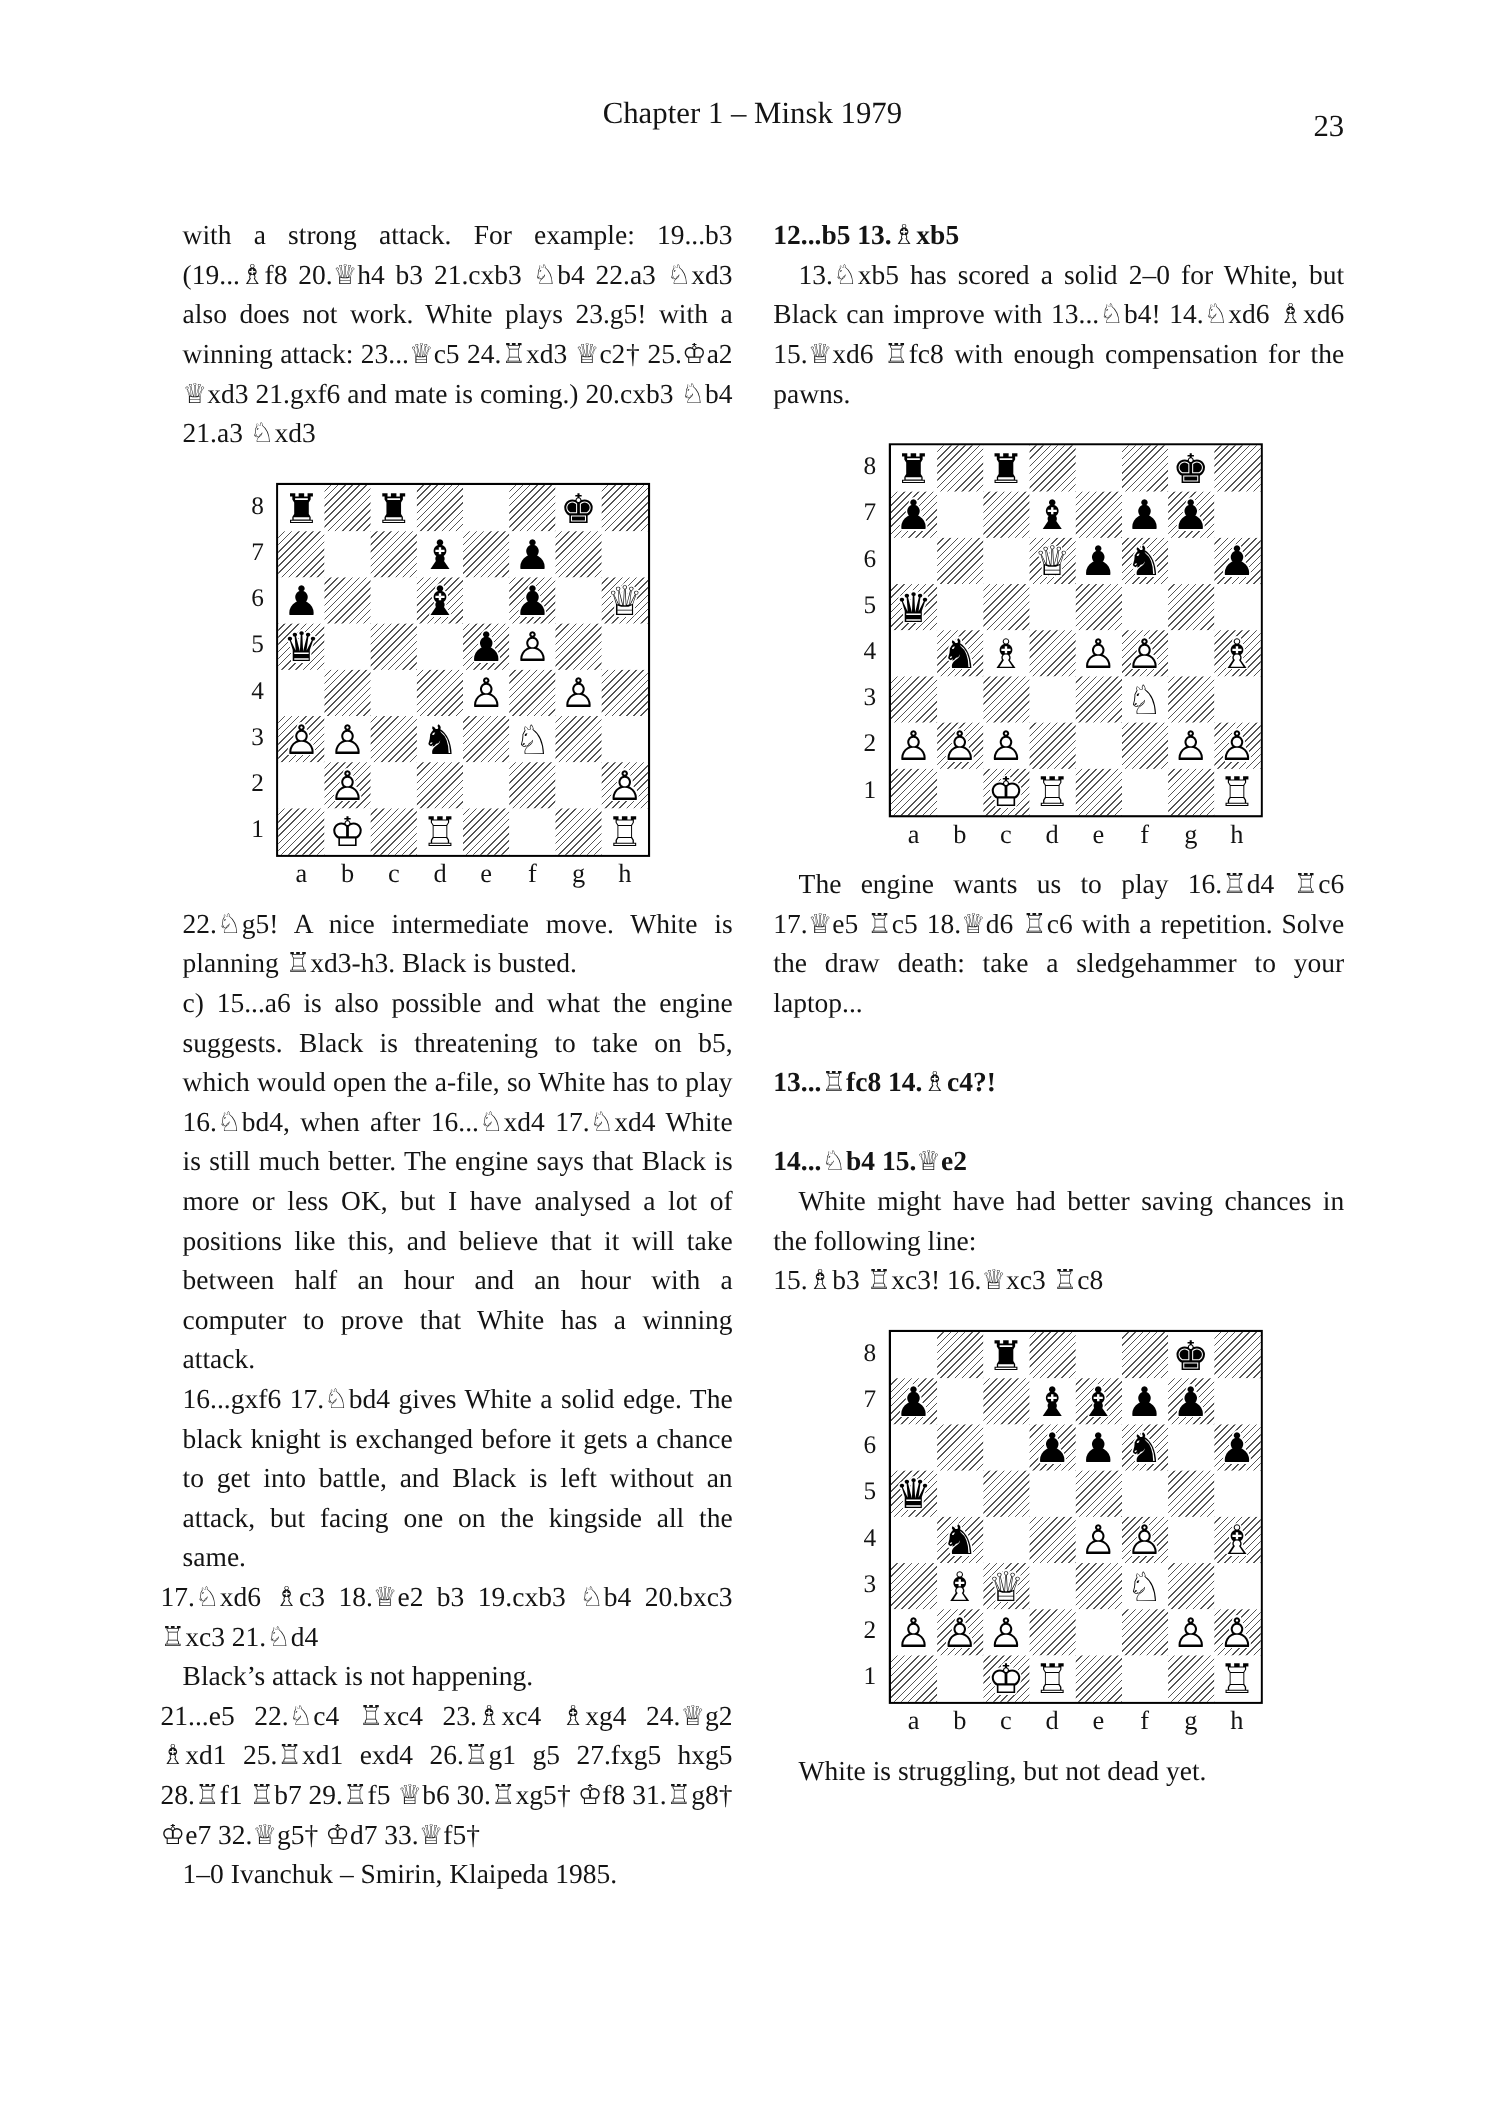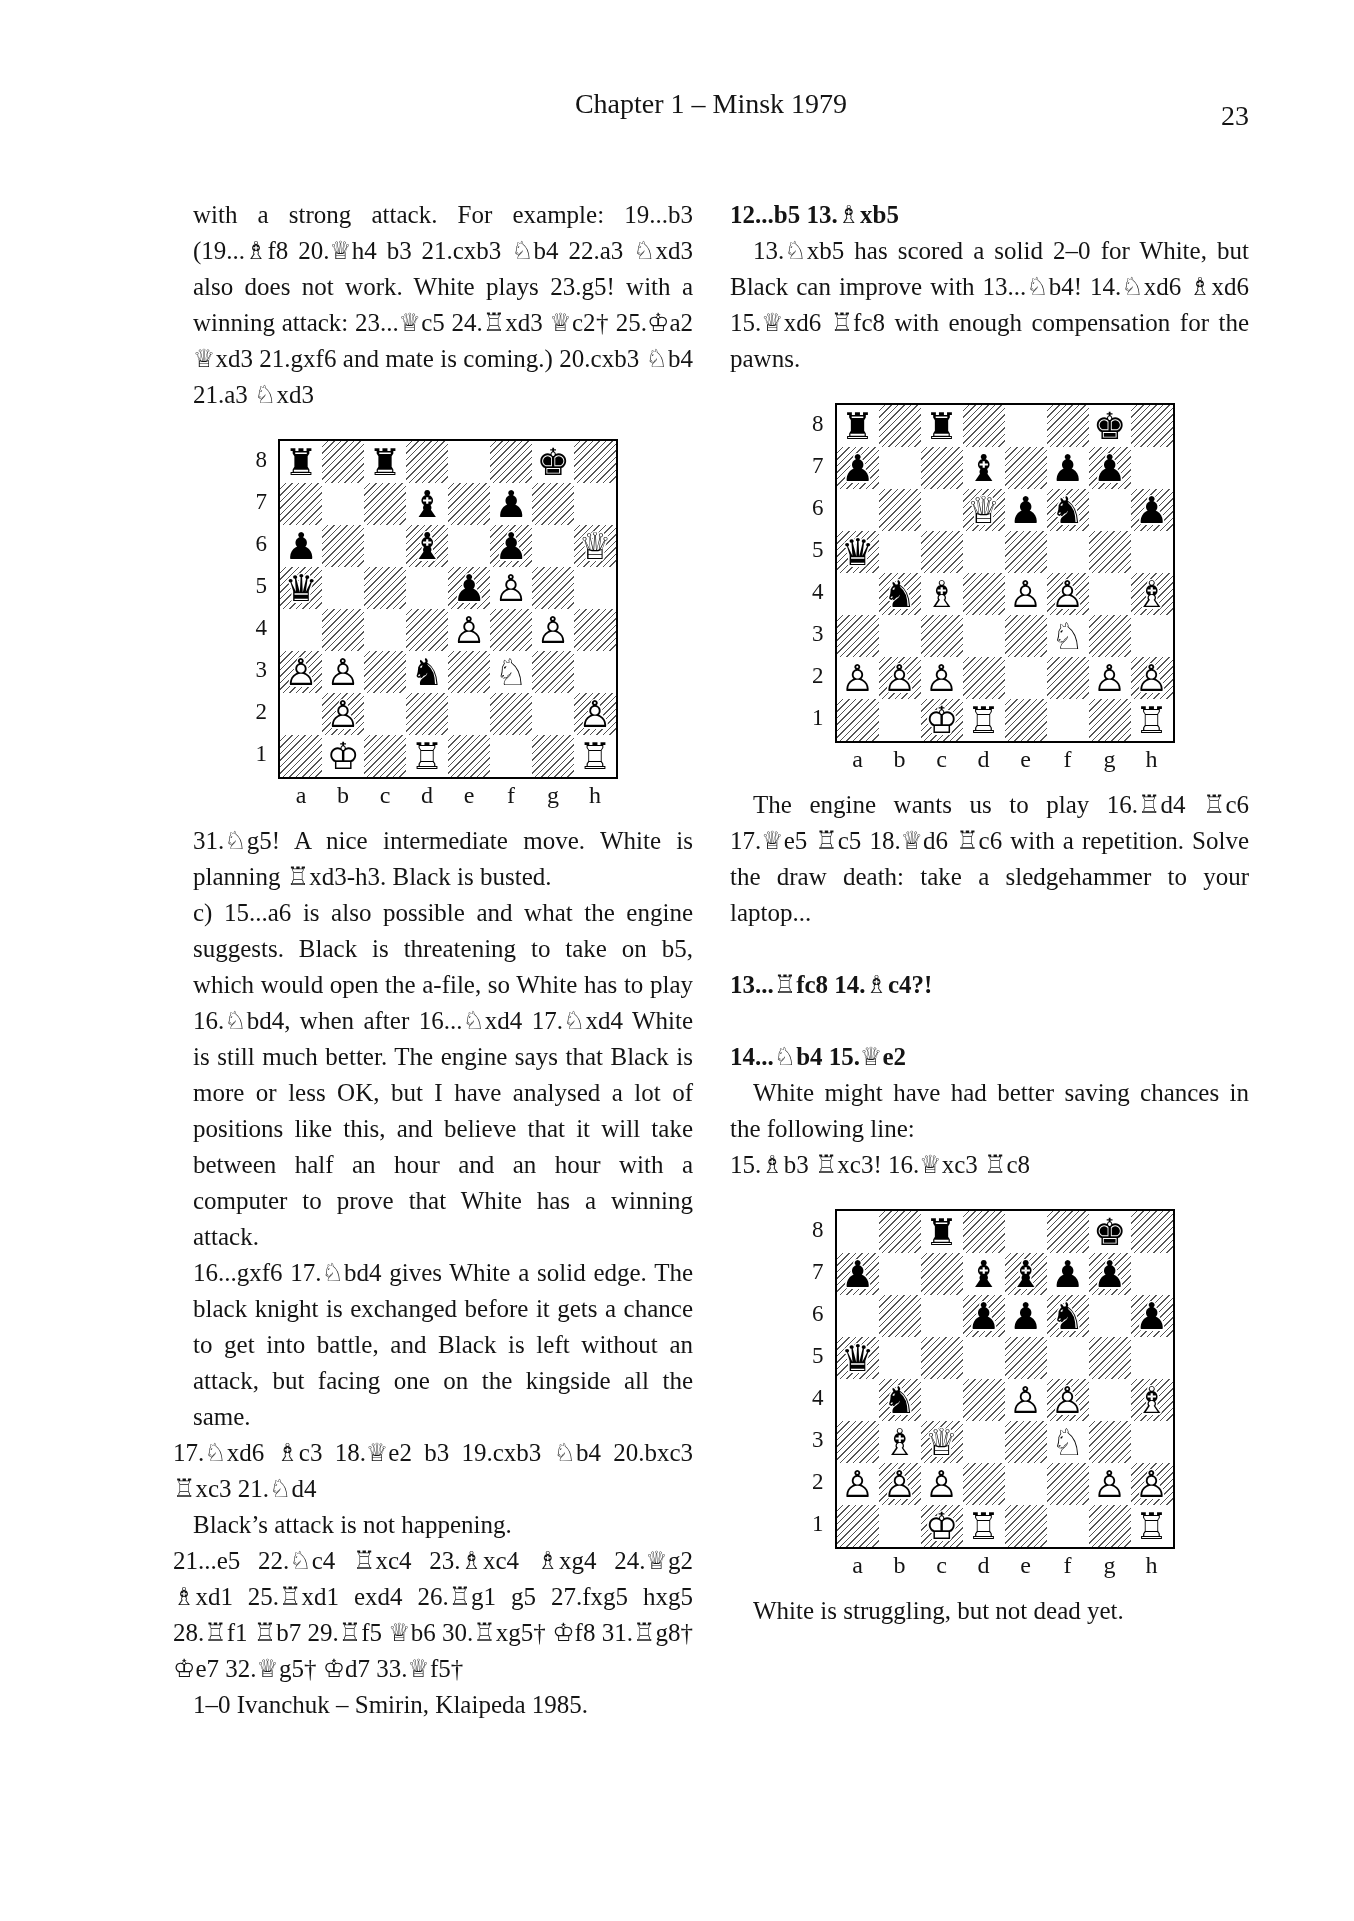--- a/index.html
+++ b/index.html
@@ -1,21 +1,21 @@
 <!DOCTYPE html>
 <html><head>
 <meta charset="utf-8">
 <style>
   html,body{margin:0;padding:0;}
   body{
     width:1354px;height:1921px;position:relative;overflow:hidden;
     background:#ffffff;color:#141414;
     font-family:"Liberation Serif","DejaVu Serif","DejaVu Sans",serif;
   }
-  .page{position:absolute;inset:0;margin-left:27px;}
+  .page{position:absolute;inset:0;}
   header{position:absolute;top:88px;left:146px;width:1076px;height:40px;font-size:28px;}
   .chapter-title{position:absolute;left:0;right:0;text-align:center;}
   .page-number{position:absolute;right:0;top:12px;}
   .col{position:absolute;top:197px;font-size:25px;line-height:36px;text-align:justify;}
   .col-left{left:146px;width:520px;}
   .col-right{left:703px;width:519px;}
   .col p{margin:0;}
   .indent-block{padding-left:20px;}
   .first-indent{text-indent:23px;}
   .heading{font-weight:bold;text-align:left;}
@@ -204,21 +204,21 @@
           <div class="file-label">a</div>
           <div class="file-label">b</div>
           <div class="file-label">c</div>
           <div class="file-label">d</div>
           <div class="file-label">e</div>
           <div class="file-label">f</div>
           <div class="file-label">g</div>
           <div class="file-label">h</div>
         </div>
       </div>
-      <p class="para indent-block">31.♘g5! A nice intermediate move. White is planning ♖xd3-h3. Black is busted.</p>
+      <p class="para indent-block">22.♘g5! A nice intermediate move. White is planning ♖xd3-h3. Black is busted.</p>
       <p class="para indent-block">c) 15...a6 is also possible and what the engine suggests. Black is threatening to take on b5, which would open the a-file, so White has to play 16.♘bd4, when after 16...♘xd4 17.♘xd4 White is still much better. The engine says that Black is more or less OK, but I have analysed a lot of positions like this, and believe that it will take between half an hour and an hour with a computer to prove that White has a winning attack.</p>
       <p class="para indent-block">16...gxf6 17.♘bd4 gives White a solid edge. The black knight is exchanged before it gets a chance to get into battle, and Black is left without an attack, but facing one on the kingside all the same.</p>
       <p class="moves">17.♘xd6 ♗c3 18.♕e2 b3 19.cxb3 ♘b4 20.bxc3 ♖xc3 21.♘d4</p>
       <p class="para indent-block">Black’s attack is not happening.</p>
       <p class="moves">21...e5 22.♘c4 ♖xc4 23.♗xc4 ♗xg4 24.♕g2 ♗xd1 25.♖xd1 exd4 26.♖g1 g5 27.fxg5 hxg5 28.♖f1 ♖b7 29.♖f5 ♕b6 30.♖xg5† ♔f8 31.♖g8† ♔e7 32.♕g5† ♔d7 33.♕f5†</p>
       <p class="para indent-block">1–0 Ivanchuk – Smirin, Klaipeda 1985.</p>
     </div>
   <div class="col col-right">
       <p class="heading">12...b5 13.♗xb5</p>
       <p class="para first-indent">13.♘xb5 has scored a solid 2–0 for White, but Black can improve with 13...♘b4! 14.♘xd6 ♗xd6 15.♕xd6 ♖fc8 with enough compensation for the pawns.</p>

